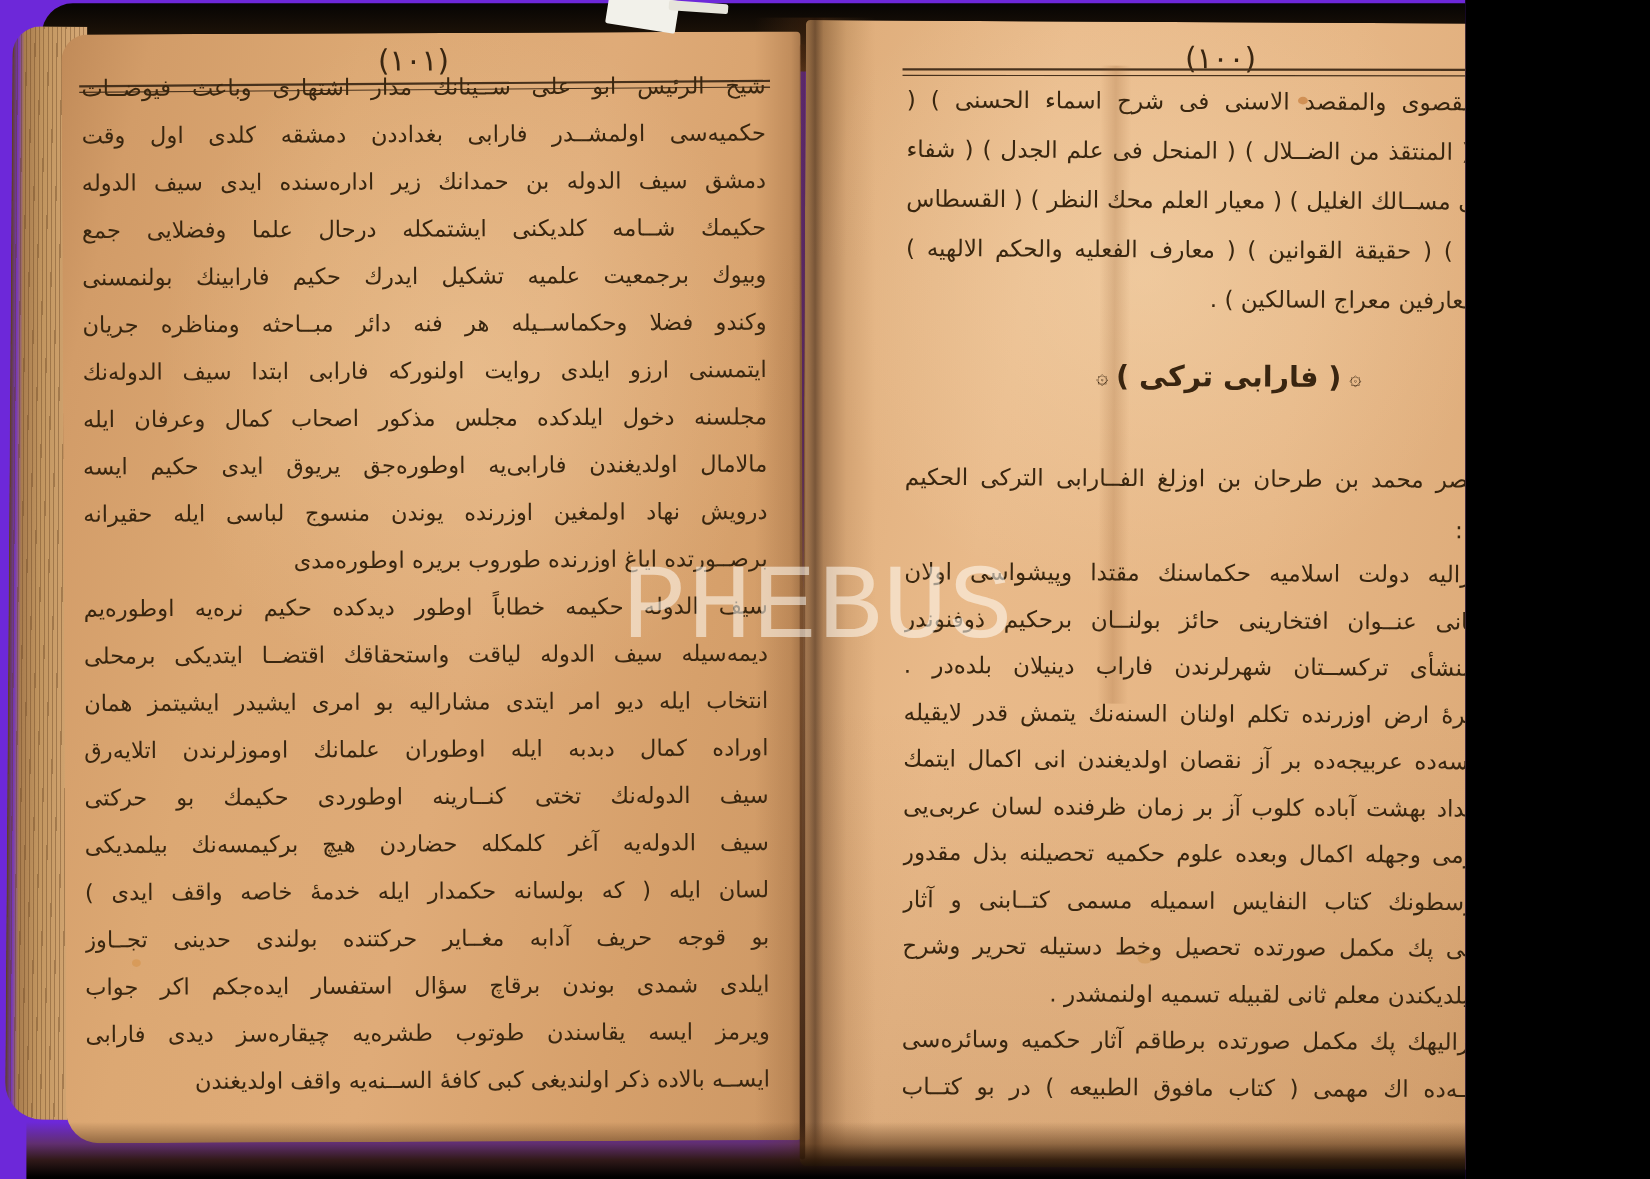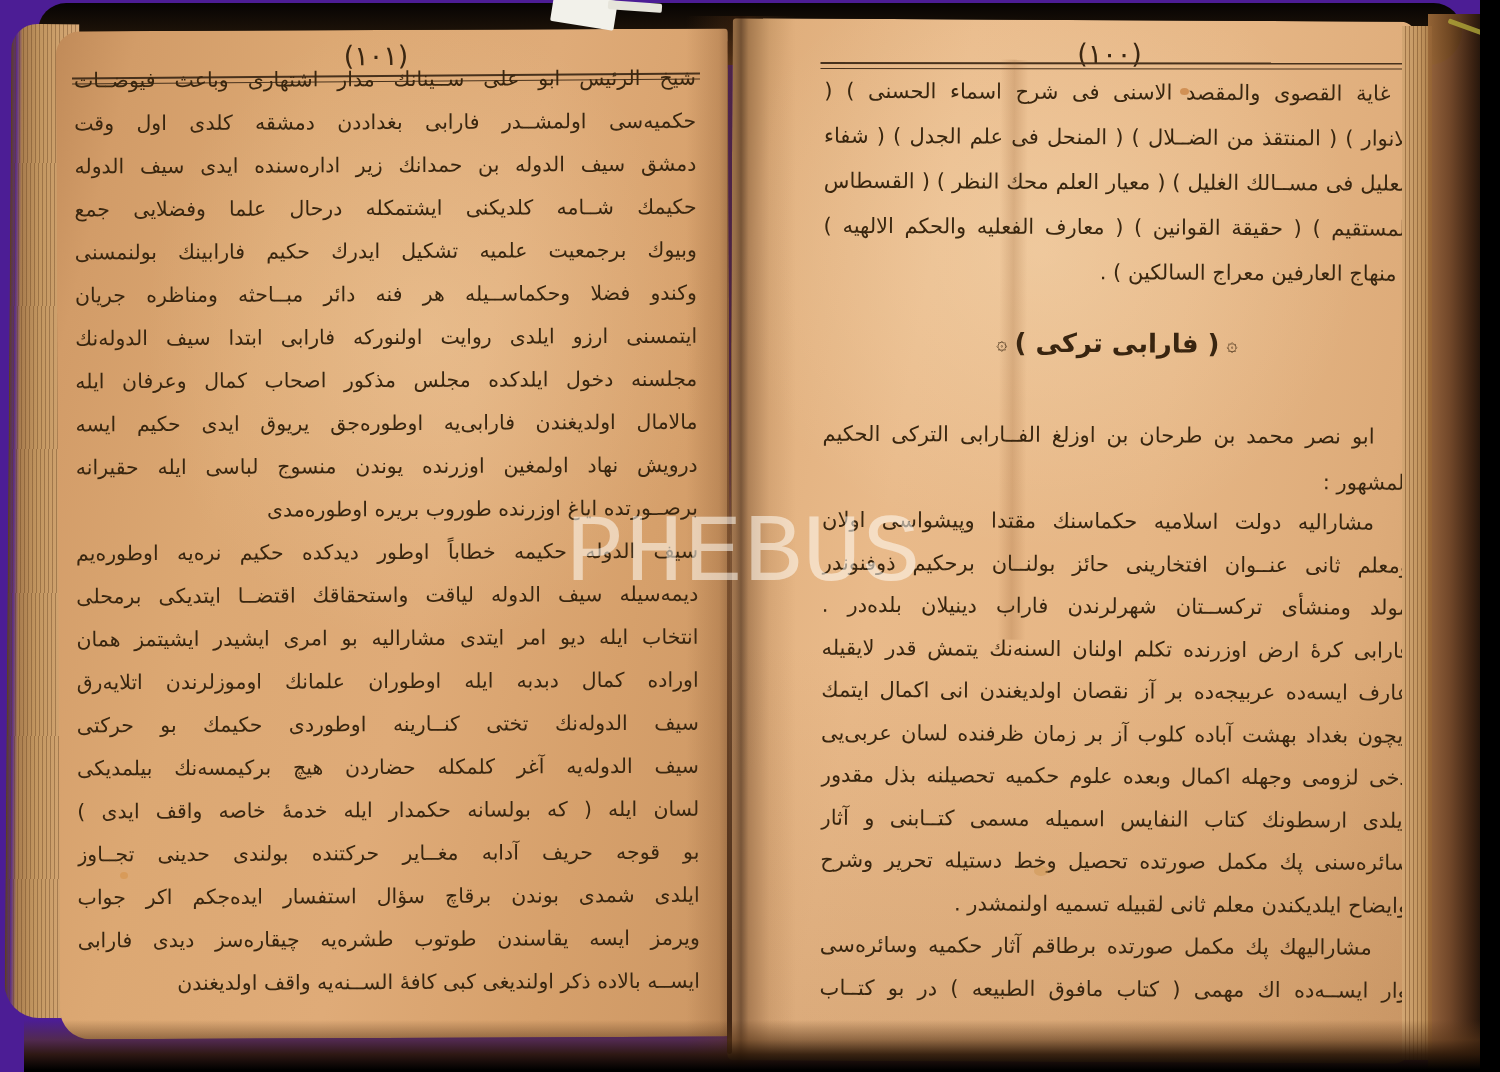--- a/index.html
+++ b/index.html
@@ -1,19 +1,19 @@
 <!DOCTYPE html>
 <html><head>
 <meta charset="utf-8">
 <title>Ottoman book spread</title>
 <style>
   html,body { margin:0; padding:0; background:#000; }
   .scene {
-    position:relative; width:1480px; height:1072px;
-    background:#4c1d95; overflow:hidden;
+    position:relative; width:1332px; height:1072px;
+    background:#6d28d9; overflow:hidden;
     font-family:"DejaVu Sans", sans-serif;
   }
   
   .binding-top {
     position:absolute; left:38px; top:3px; width:1424px; height:62px;
     background:linear-gradient(180deg,#060403 0%,#1c1208 45%,#3b2613 80%,#5a3b1e 100%);
     border-radius:30px 30px 36px 36px; z-index:1;
   }
   .edge-left {
     position:absolute; left:8px; top:24px; width:68px; height:994px;

